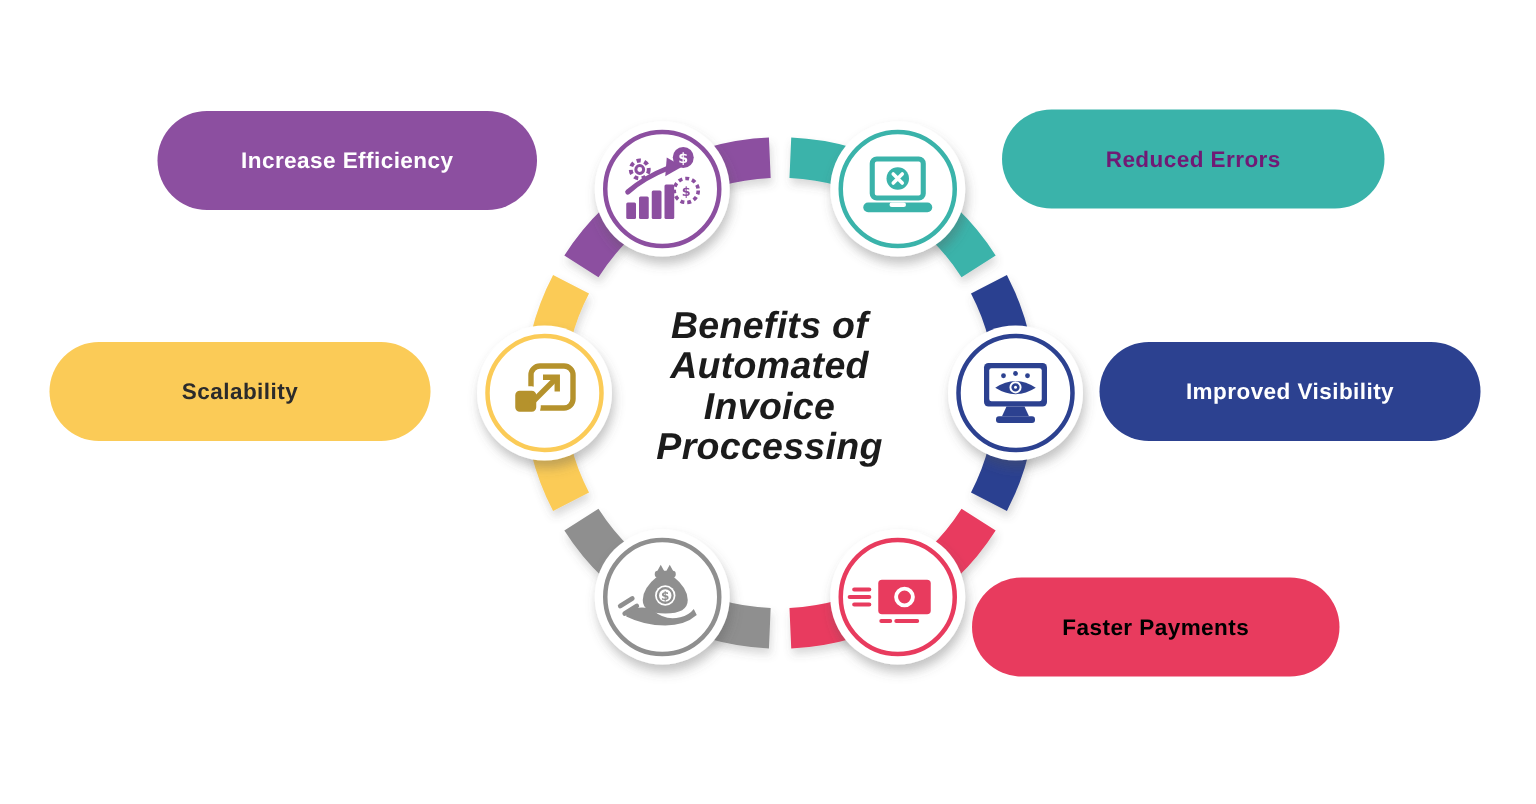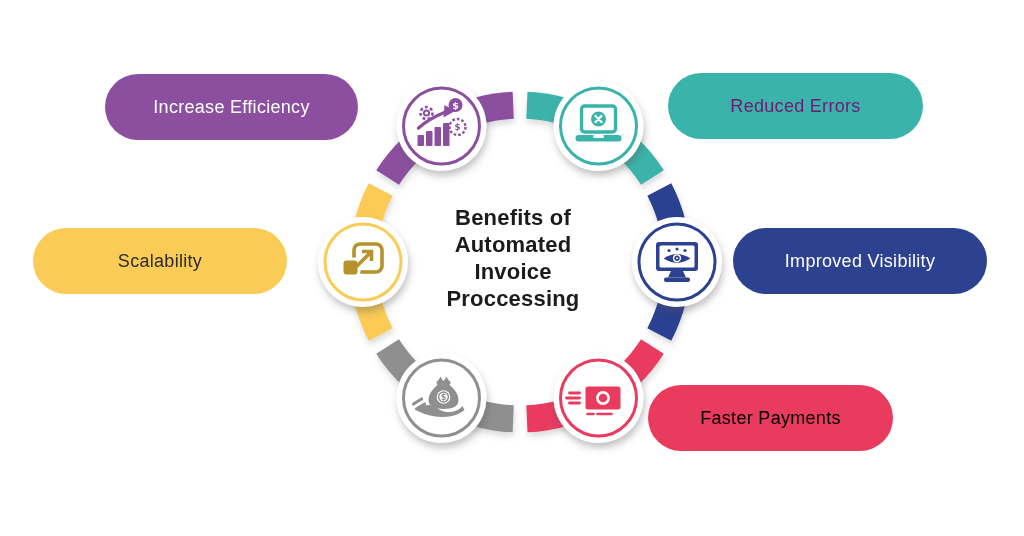--- a/index.html
+++ b/index.html
@@ -2,33 +2,33 @@
 <html><head>
 <meta charset="utf-8">
 <style>
   html,body{margin:0;padding:0;background:#ffffff;}
   .canvas{
     position:relative;width:1024px;height:536px;background:#ffffff;
     overflow:hidden;font-family:"Liberation Sans",sans-serif;
   }
   .pill{
     position:absolute;display:flex;align-items:center;justify-content:center;
-    border-radius:34px;font-size:18px;font-weight:400;letter-spacing:.3px;
+    border-radius:34px;font-size:15px;font-weight:700;letter-spacing:.3px;
     text-align:center;
   }
   #pill-increase-efficiency{left:105px;top:74px;width:253px;height:66px;background:#8c4fa0;color:#ffffff;}
   #pill-reduced-errors{left:668px;top:73px;width:255px;height:66px;background:#3ab3aa;color:#701a75;}
   #pill-scalability{left:33px;top:228px;width:254px;height:66px;background:#fbcb57;color:#2b2b2b;}
   #pill-improved-visibility{left:733px;top:228px;width:254px;height:66px;background:#2c4190;color:#ffffff;}
   #pill-cost-savings{left:120px;top:385px;width:260px;height:66px;background:#8f8f8f;color:#ffffff;}
   #pill-faster-payments{left:648px;top:385px;width:245px;height:66px;background:#e83b5e;color:#000000;}
   .center-title{
     position:absolute;left:383px;top:204px;width:260px;text-align:center;
-    font-size:22px;line-height:27px;font-weight:800;color:#1b1b1b;
-    white-space:pre-line;letter-spacing:.2px;
+    font-size:25px;line-height:27px;font-weight:800;color:#1b1b1b;
+    white-space:pre-line;letter-spacing:.2px;font-style:italic;
   }
   .ring-svg{position:absolute;left:0;top:0;}
   .arc{fill:none;stroke-width:27;stroke-linecap:butt;}
   .arc-purple{stroke:#8c4fa0;} .arc-teal{stroke:#3ab3aa;} .arc-blue{stroke:#2c4190;}
   .arc-pink{stroke:#e83b5e;}  .arc-gray{stroke:#8f8f8f;} .arc-yellow{stroke:#fbcb57;}
   .icon-text{font-family:"DejaVu Sans","Liberation Sans",sans-serif;font-weight:bold;text-anchor:middle;}
 </style>
 </head>
 <body>
 

